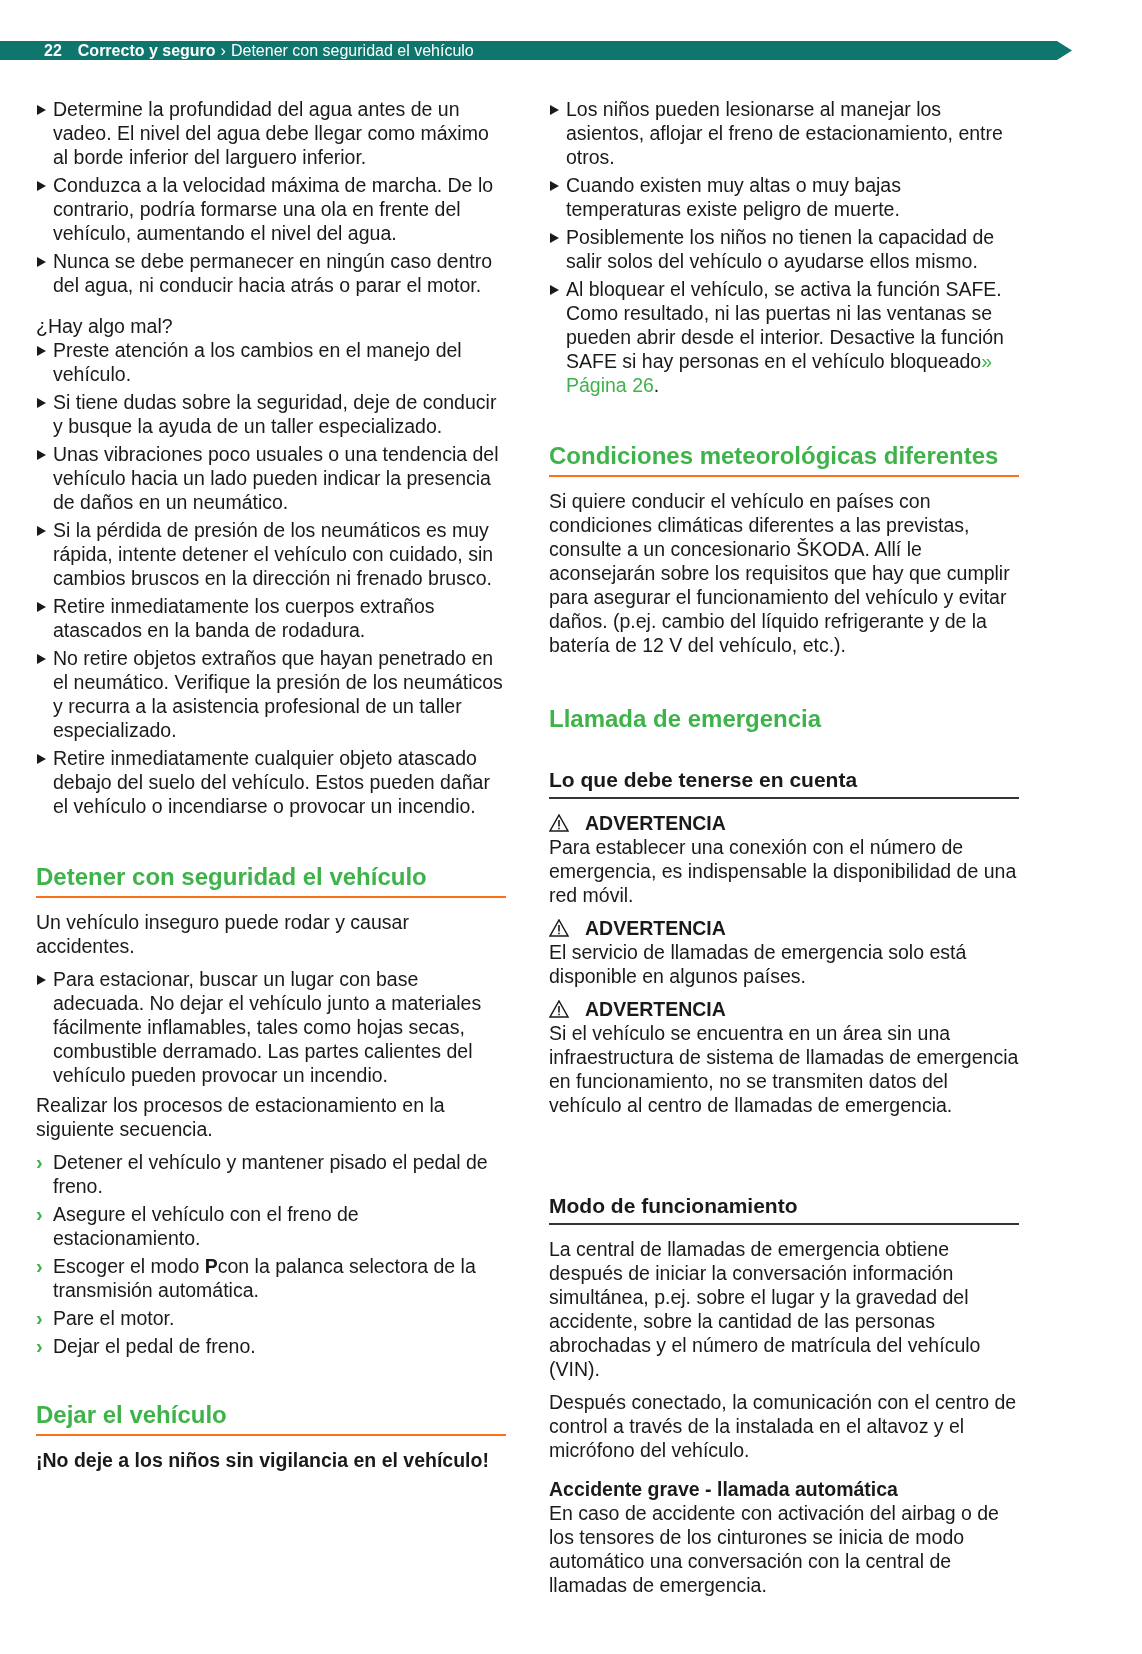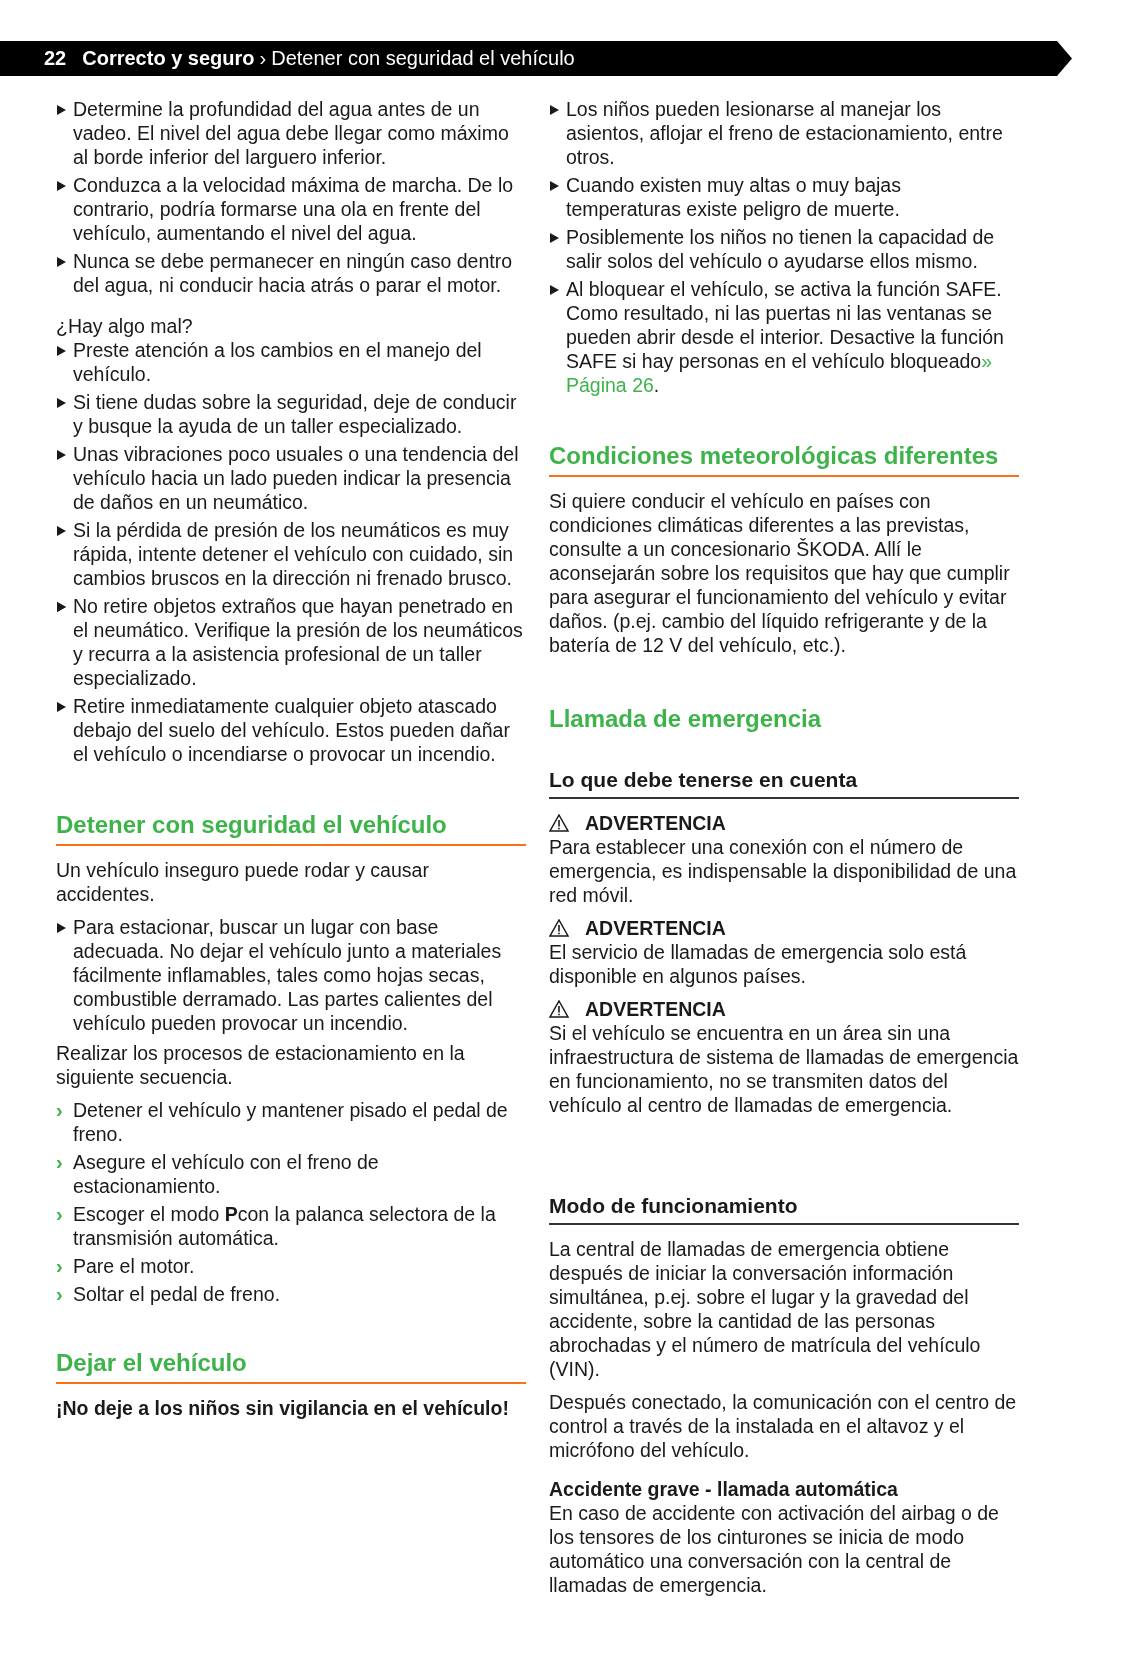--- a/index.html
+++ b/index.html
@@ -12,47 +12,47 @@
       height: 1654px;
       position: relative;
       overflow: hidden;
       font-family: "Liberation Sans", "DejaVu Sans", sans-serif;
       color: #1a1a1a;
     }
     .header-bar {
       position: absolute;
       left: 0;
       top: 41px;
-      height: 35px;
+      height: 19px;
       width: 1072px;
-      background: #000000;
+      background: #0f766e;
       clip-path: polygon(0 0, 1057px 0, 1072px 50%, 1057px 100%, 0 100%);
       display: flex;
       align-items: center;
       color: #ffffff;
-      font-size: 20px;
+      font-size: 16px;
     }
     .header-bar .page-num {
       font-weight: bold;
       margin-left: 44px;
       margin-right: 16px;
     }
     .header-bar .chapter {
       font-weight: bold;
     }
     .header-bar .sep {
       margin: 0 5px;
     }
     .col {
       position: absolute;
       top: 97px;
       font-size: 19.5px;
       line-height: 24px;
     }
-    .col.left { left: 56px; width: 470px; }
+    .col.left { left: 36px; width: 470px; }
     .col.right { left: 549px; width: 470px; }
 
     ul.tri, ul.step {
       list-style: none;
       margin: 0;
       padding: 0;
     }
     ul.tri li, ul.step li {
       position: relative;
       padding-left: 17px;
@@ -130,38 +130,38 @@
     <li><span class="bullet"></span><span>Conduzca a la velocidad máxima de marcha. De lo contrario, podría formarse una ola en frente del vehículo, aumentando el nivel del agua.</span></li>
     <li><span class="bullet"></span><span>Nunca se debe permanecer en ningún caso dentro del agua, ni conducir hacia atrás o parar el motor.</span></li>
   </ul>
 
   <div class="subhead-bold">¿Hay algo mal?</div>
   <ul class="tri">
     <li><span class="bullet"></span><span>Preste atención a los cambios en el manejo del vehículo.</span></li>
     <li><span class="bullet"></span><span>Si tiene dudas sobre la seguridad, deje de conducir y busque la ayuda de un taller especializado.</span></li>
     <li><span class="bullet"></span><span>Unas vibraciones poco usuales o una tendencia del vehículo hacia un lado pueden indicar la presencia de daños en un neumático.</span></li>
     <li><span class="bullet"></span><span>Si la pérdida de presión de los neumáticos es muy rápida, intente detener el vehículo con cuidado, sin cambios bruscos en la dirección ni frenado brusco.</span></li>
-    <li><span class="bullet"></span></li>
+    <li><span class="bullet"></span><span>Retire inmediatamente los cuerpos extraños atascados en la banda de rodadura.</span></li>
     <li><span class="bullet"></span><span>No retire objetos extraños que hayan penetrado en el neumático. Verifique la presión de los neumáticos y recurra a la asistencia profesional de un taller especializado.</span></li>
     <li><span class="bullet"></span><span>Retire inmediatamente cualquier objeto atascado debajo del suelo del vehículo. Estos pueden dañar el vehículo o incendiarse o provocar un incendio.</span></li>
   </ul>
 
   <div style="height:40px"></div>
   <div class="h2">Detener con seguridad el vehículo</div>
   <p>Un vehículo inseguro puede rodar y causar accidentes.</p>
   <ul class="tri">
     <li><span class="bullet"></span><span>Para estacionar, buscar un lugar con base adecuada. No dejar el vehículo junto a materiales fácilmente inflamables, tales como hojas secas, combustible derramado. Las partes calientes del vehículo pueden provocar un incendio.</span></li>
   </ul>
   <p style="margin-top:6px">Realizar los procesos de estacionamiento en la siguiente secuencia.</p>
   <ul class="step">
     <li><span class="bullet">›</span><span>Detener el vehículo y mantener pisado el pedal de freno.</span></li>
     <li><span class="bullet">›</span><span>Asegure el vehículo con el freno de estacionamiento.</span></li>
     <li><span class="bullet">›</span><span>Escoger el modo </span><b>P</b><span>con la palanca selectora de la transmisión automática.</span></li>
     <li><span class="bullet">›</span><span>Pare el motor.</span></li>
-    <li><span class="bullet">›</span><span>Soltar el pedal de freno.</span></li>
+    <li><span class="bullet">›</span><span>Dejar el pedal de freno.</span></li>
   </ul>
 
   <div style="height:38px"></div>
   <div class="h2">Dejar el vehículo</div>
   <p class="bold-p">¡No deje a los niños sin vigilancia en el vehículo!</p>
 </div>
 
 <div class="col right">
   <ul class="tri">
     <li><span class="bullet"></span><span>Los niños pueden lesionarse al manejar los asientos, aflojar el freno de estacionamiento, entre otros.</span></li>

